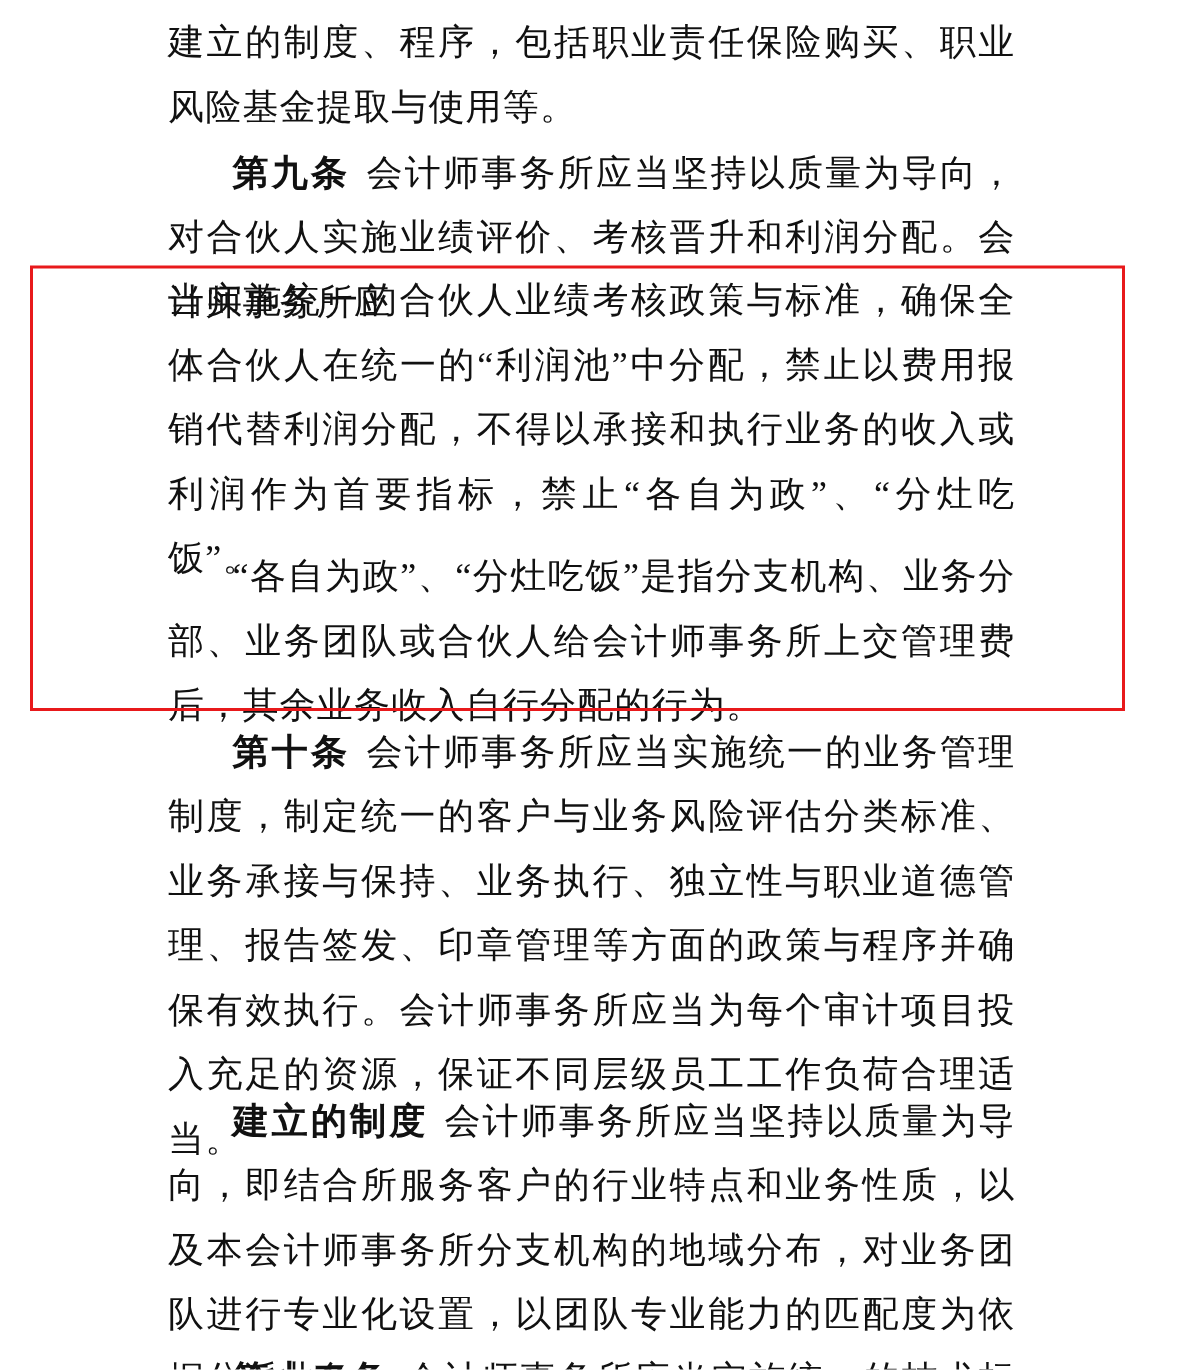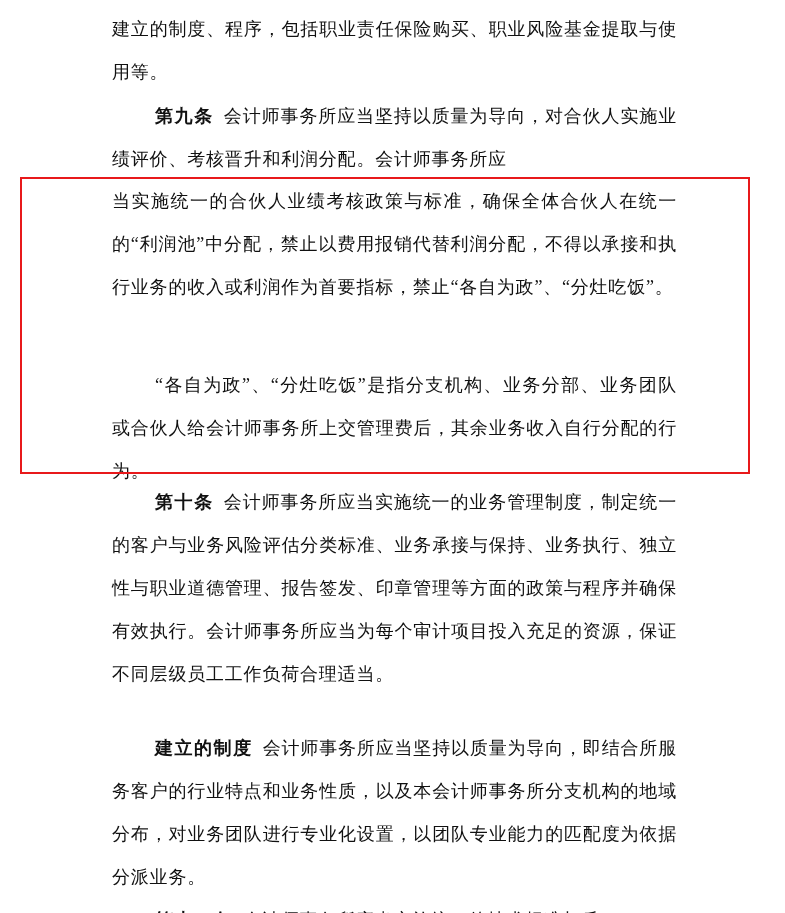--- a/index.html
+++ b/index.html
@@ -22,21 +22,21 @@
     box-sizing: border-box;
     padding: 0;
   }
   .doc-body {
     position: absolute;
     left: 0;
     top: 0;
     width: 785px;
   }
   .para {
-    font-size: 18px;
+    font-size: 24px;
     line-height: 43px;
     letter-spacing: 0.8px;
     text-align: justify;
     text-justify: inter-ideograph;
     margin: 0;
     padding: 0 108px 0 112px;
     color: #111111;
   }
   .first-line-indent {
     text-indent: 43px;

